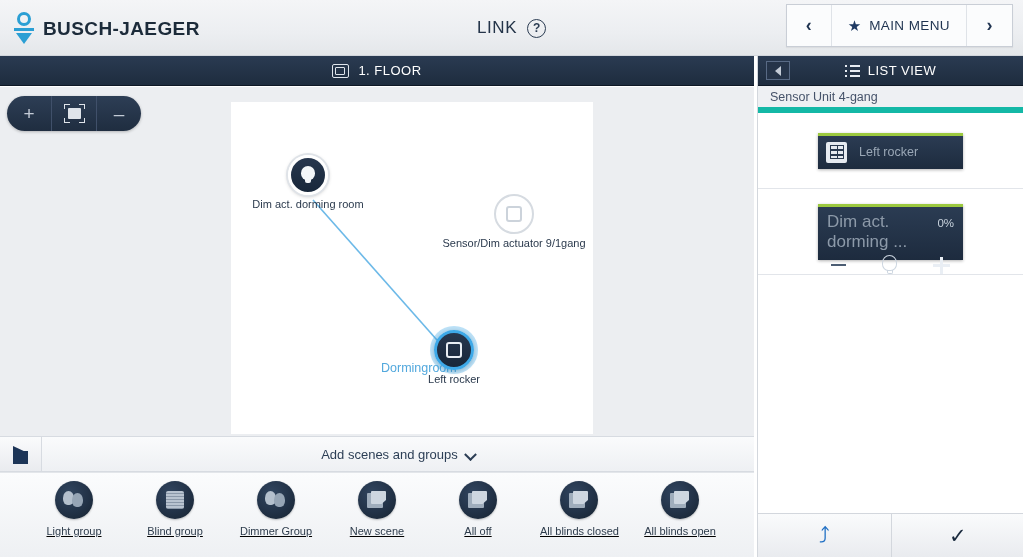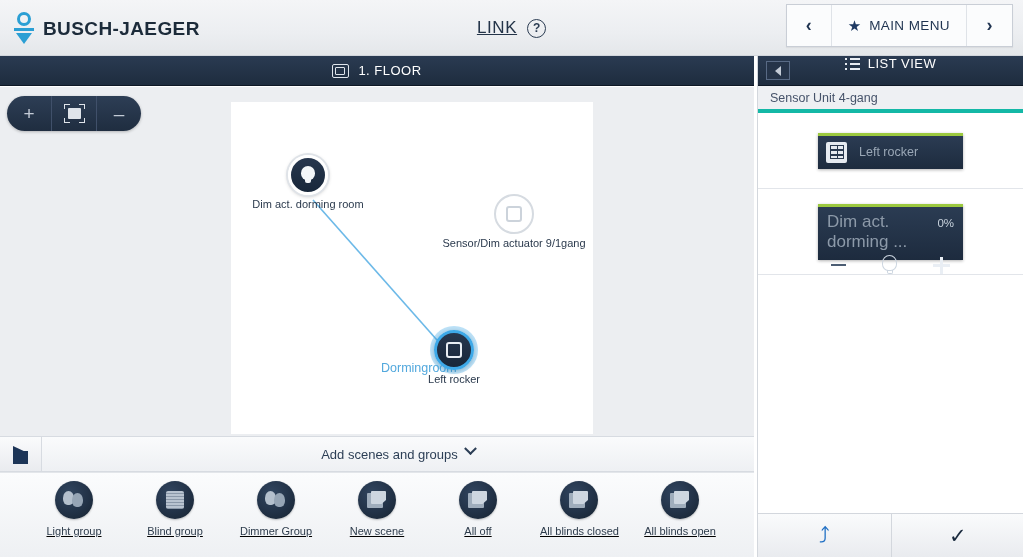--- a/index.html
+++ b/index.html
@@ -32,21 +32,21 @@
     border-left: 8px solid transparent; border-right: 8px solid transparent;
     border-top: 11px solid #2b9fd4;
   }
   .brand-text {
     font-size: 19px; font-weight: bold; letter-spacing: 0.4px; color: #1c2b3a;
   }
   .page-title-wrap {
     position: absolute; left: 0; top: 0; width: 1023px; height: 56px;
     display: flex; align-items: center; justify-content: center; gap: 10px;
   }
-  .page-title { font-size: 17px; color: #243449; letter-spacing: 0.6px; text-decoration: underline; }
+  .page-title { font-size: 17px; color: #243449; letter-spacing: 0.6px; }
   .help-icon {
     width: 19px; height: 19px; border: 1.6px solid #2b3c52; border-radius: 50%;
     font-size: 12px; color: #2b3c52; display: flex; align-items: center;
     justify-content: center; font-weight: bold; line-height: 1;
   }
   .nav-group {
     position: absolute; right: 10px; top: 4px; height: 43px; display: flex;
     border: 1px solid #c9ced6; background: #fbfcfd;
     box-shadow: 0 1px 1px rgba(0,0,0,0.05);
   }
@@ -174,21 +174,21 @@
   .home-icon .body {
     position: absolute; left: 2px; bottom: 0; width: 15px; height: 13px;
     background: #1d3557;
   }
   .home-icon .roof {
     position: absolute; left: 2px; top: 1px; width: 0; height: 0;
     border-left: 0 solid transparent; border-right: 15px solid transparent;
     border-bottom: 7px solid #1d3557;
   }
   .add-label-wrap {
-    flex: 1; display: flex; align-items: flex-start; justify-content: center;
+    flex: 1; display: flex; align-items: flex-end; justify-content: center;
     gap: 8px; cursor: pointer;
   }
   .add-label { font-size: 13px; color: #2c3e55; }
   .chev-down {
     width: 9px; height: 9px; border-right: 2px solid #2c3e55;
     border-bottom: 2px solid #2c3e55; transform: rotate(45deg) translate(-2px,-2px);
   }
 
   
   .scene-bar {
@@ -231,21 +231,21 @@
     clip-path: polygon(0 0, 100% 0, 100% 70%, 70% 100%, 0 100%);
   }
 
   
   .right-panel {
     position: absolute; left: 757px; top: 56px; width: 266px; height: 501px;
     background: #ffffff; border-left: 1px solid #d3d7dd;
   }
   .panel-head {
     height: 30px; background: linear-gradient(to bottom, #2a3b52 0%, #1e2c3e 100%);
-    display: flex; align-items: flex-start; justify-content: center; position: relative;
+    display: flex; align-items: center; justify-content: center; position: relative;
     border-bottom: 1px solid #0e1825;
   }
   .collapse-btn {
     position: absolute; left: 8px; top: 5px; width: 24px; height: 19px;
     border: 1px solid #586a85; background: #253449;
     display: flex; align-items: center; justify-content: center; cursor: pointer;
   }
   .collapse-btn .tri {
     width: 0; height: 0; border-top: 5px solid transparent;
     border-bottom: 5px solid transparent; border-right: 6px solid #c4ccd7;
@@ -262,21 +262,21 @@
     position: absolute; left: 0; width: 2px; height: 2px; background: #e7ecf2;
   }
   .list-icon u:nth-child(4) { top: 0; }
   .list-icon u:nth-child(5) { top: 5px; }
   .list-icon u:nth-child(6) { top: 10px; }
   .panel-head-inner { display: flex; align-items: center; }
 
   .section-title {
     height: 27px; display: flex; align-items: center; padding-left: 12px;
     font-size: 12.5px; color: #46536a; background: #eef0f3;
-    border-bottom: 4px solid #14b8a6;
+    border-bottom: 6px solid #14b8a6;
   }
   .card-row {
     height: 76px; display: flex; align-items: center; justify-content: center;
     border-bottom: 1px solid #e2e5ea; background: #ffffff;
   }
   .tile {
     width: 145px; border-top: 3px solid #9cc93f; cursor: pointer;
     background: linear-gradient(to bottom, #2b3c53 0%, #1d2b3e 100%);
     box-shadow: 0 1px 3px rgba(0,0,0,0.3);
   }

